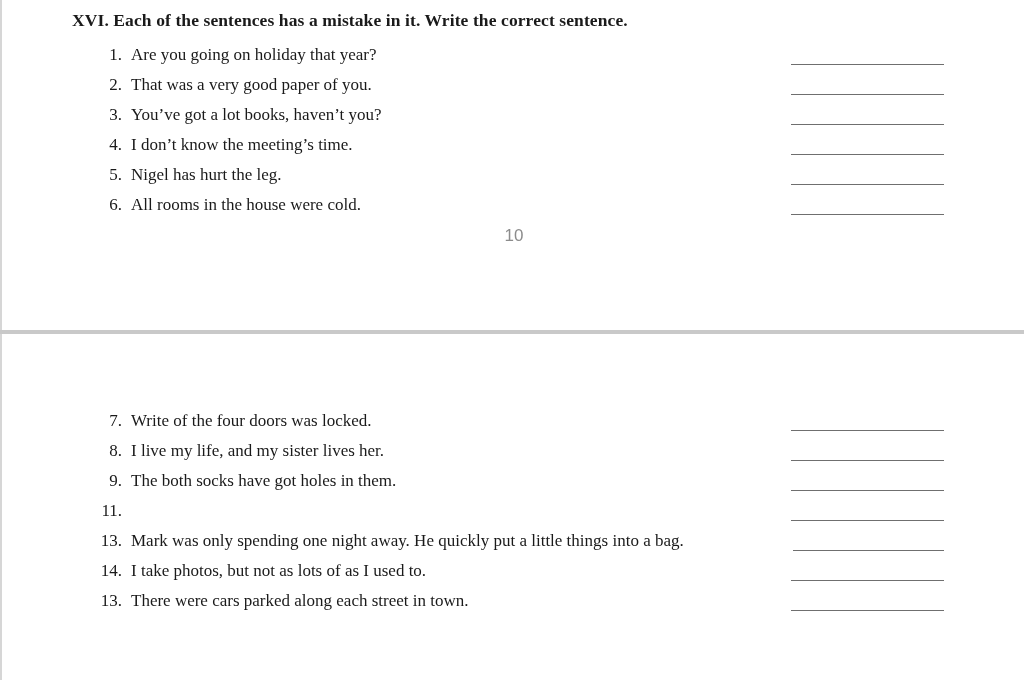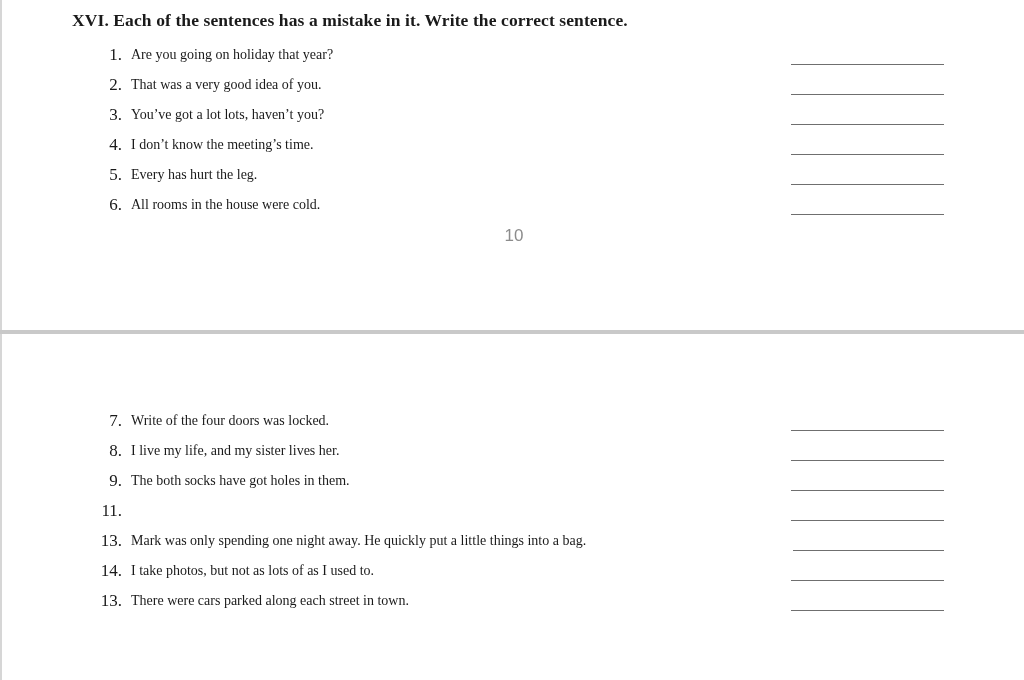--- a/index.html
+++ b/index.html
@@ -72,21 +72,21 @@
     position: absolute;
     left: 88px;
     width: 34px;
     text-align: right;
     font-size: 17px;
     white-space: nowrap;
   }
   .q-text {
     position: absolute;
     left: 131px;
-    font-size: 14px;
+    font-size: 17px;
     white-space: nowrap;
   }
   .answer-line {
     position: absolute;
     left: 791px;
     width: 153px;
     bottom: 5px;
     height: 0;
     border-bottom: 1.6px solid #6f6f6f;
   }
@@ -118,36 +118,36 @@
 </div>
 
 <div class="q-list" id="list-top">
     <div class="q-row">
       <span class="q-num">1.</span>
       <span class="q-text">Are you going on holiday that year?</span>
       <span class="answer-line"></span>
     </div>
     <div class="q-row">
       <span class="q-num">2.</span>
-      <span class="q-text">That was a very good idea of you.</span>
+      <span class="q-text">That was a very good paper of you.</span>
       <span class="answer-line"></span>
     </div>
     <div class="q-row">
       <span class="q-num">3.</span>
-      <span class="q-text">You’ve got a lot lots, haven’t you?</span>
+      <span class="q-text">You’ve got a lot books, haven’t you?</span>
       <span class="answer-line"></span>
     </div>
     <div class="q-row">
       <span class="q-num">4.</span>
       <span class="q-text">I don’t know the meeting’s time.</span>
       <span class="answer-line"></span>
     </div>
     <div class="q-row">
       <span class="q-num">5.</span>
-      <span class="q-text">Every has hurt the leg.</span>
+      <span class="q-text">Nigel has hurt the leg.</span>
       <span class="answer-line"></span>
     </div>
     <div class="q-row">
       <span class="q-num">6.</span>
       <span class="q-text">All rooms in the house were cold.</span>
       <span class="answer-line"></span>
     </div>
   </div>
 
 <div class="sheet-divider"></div>

